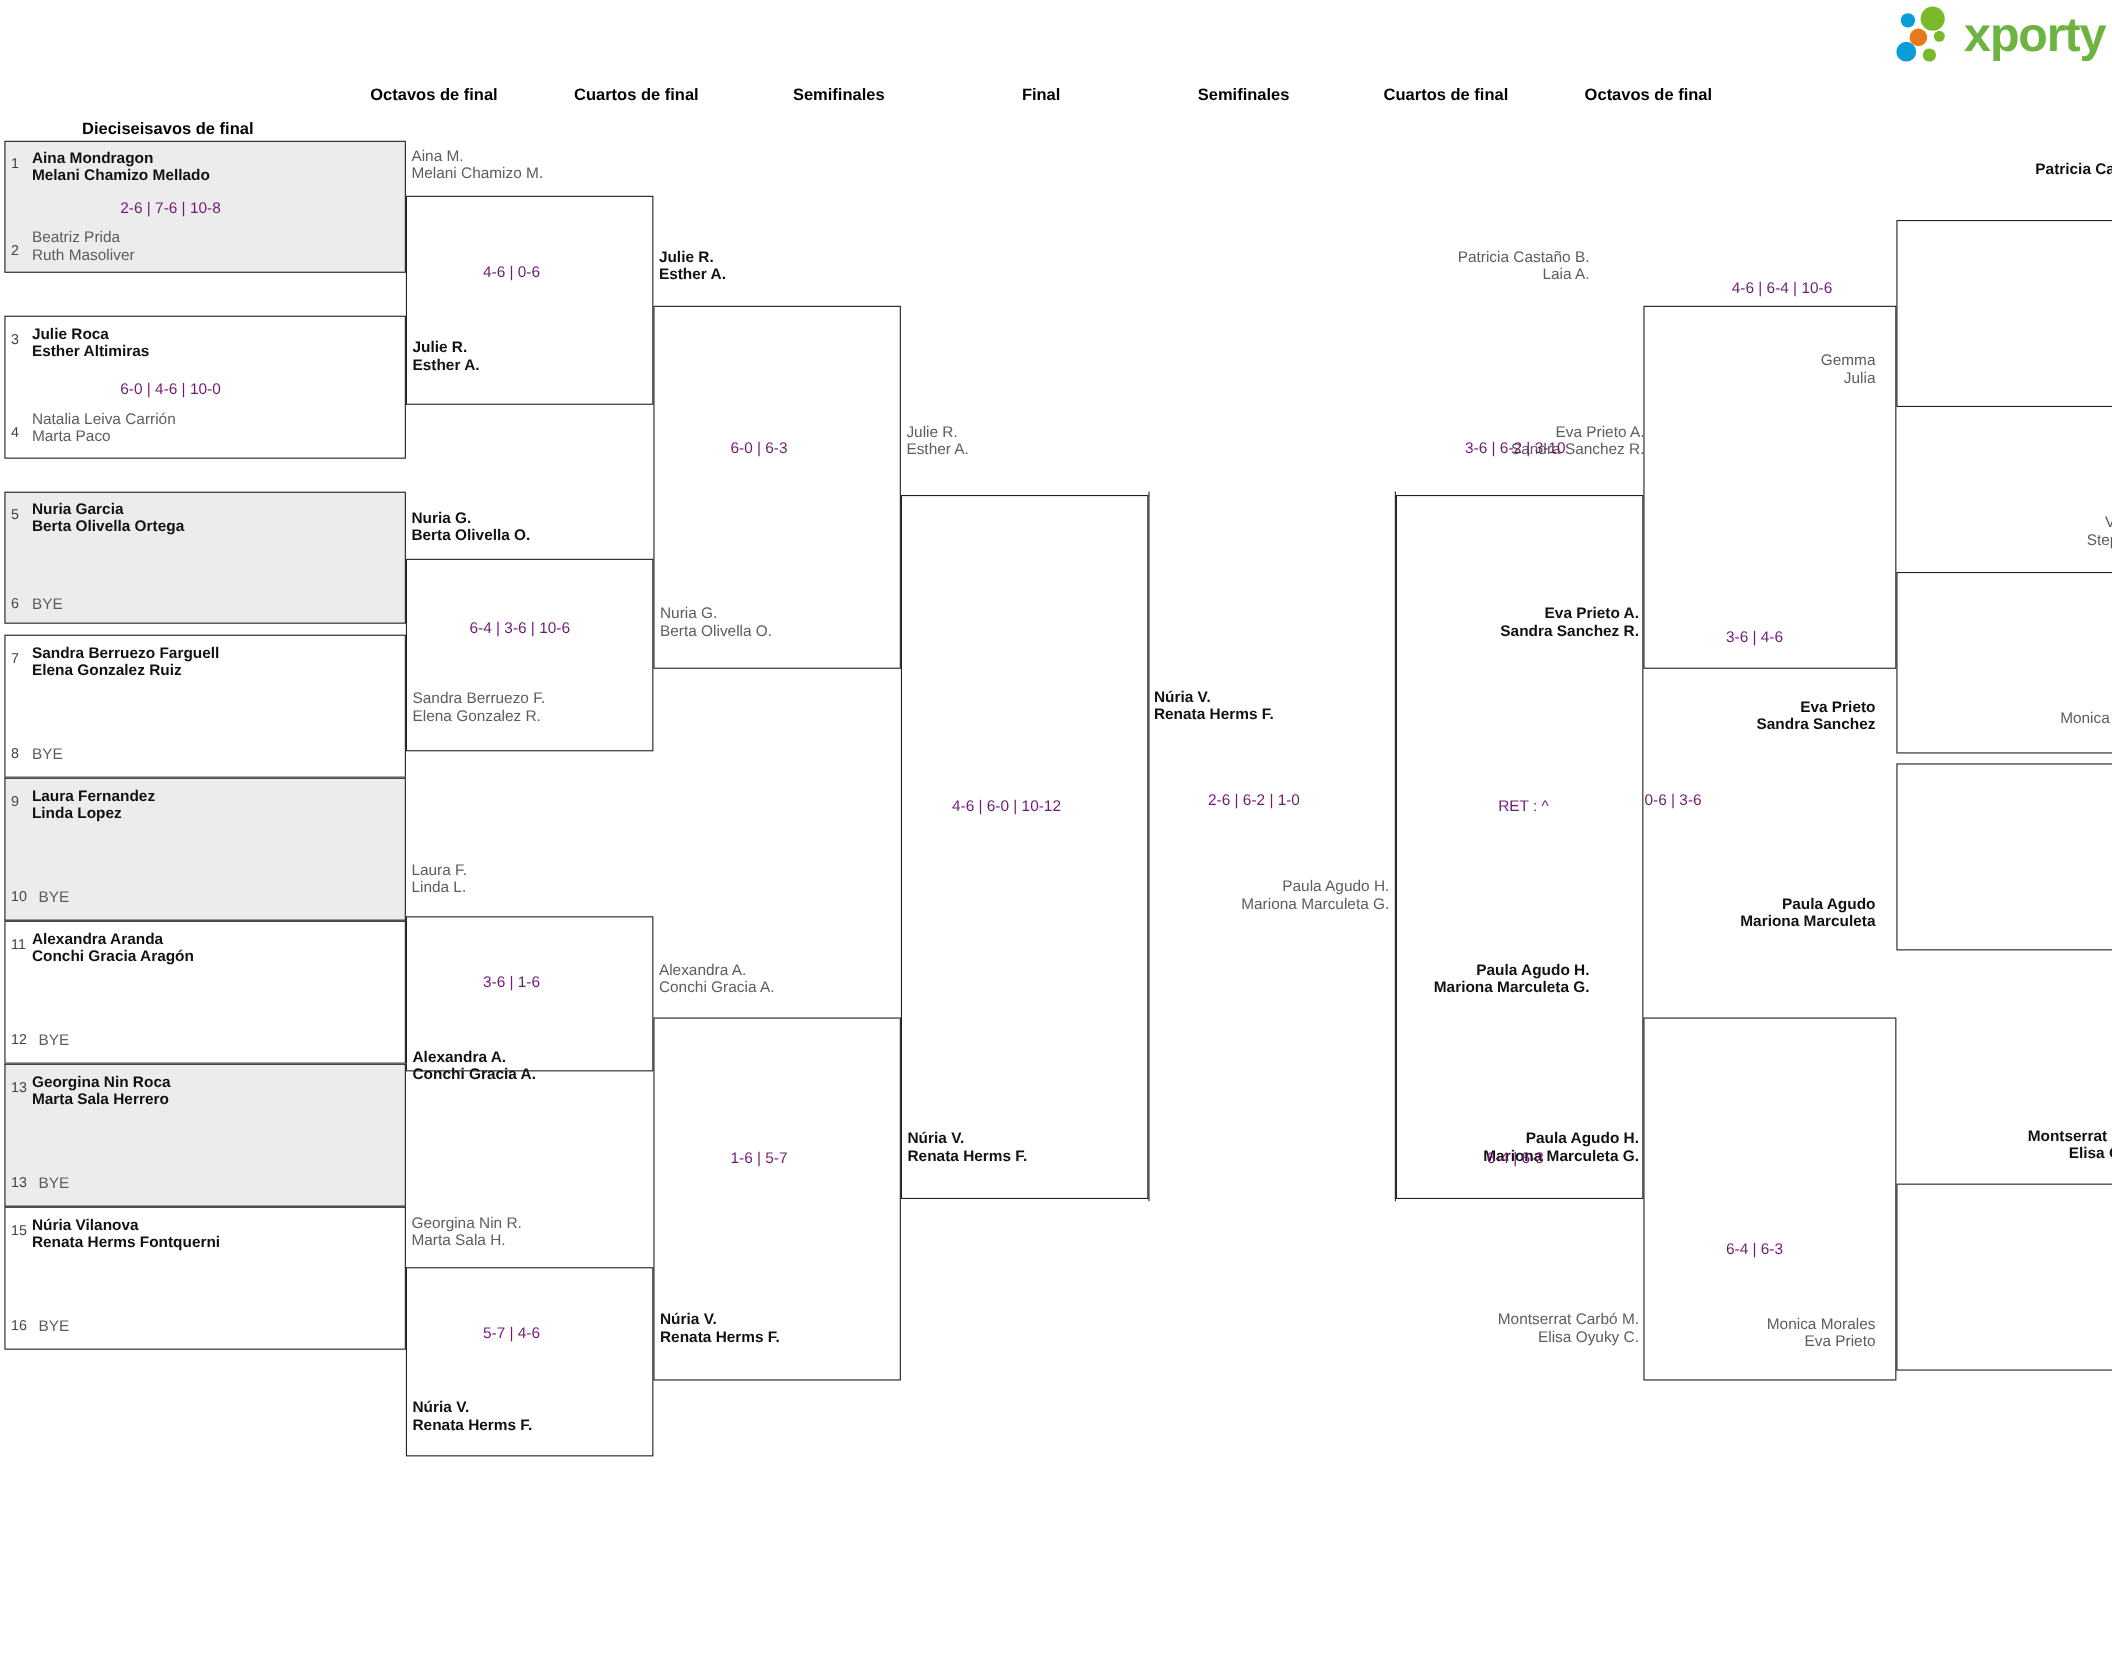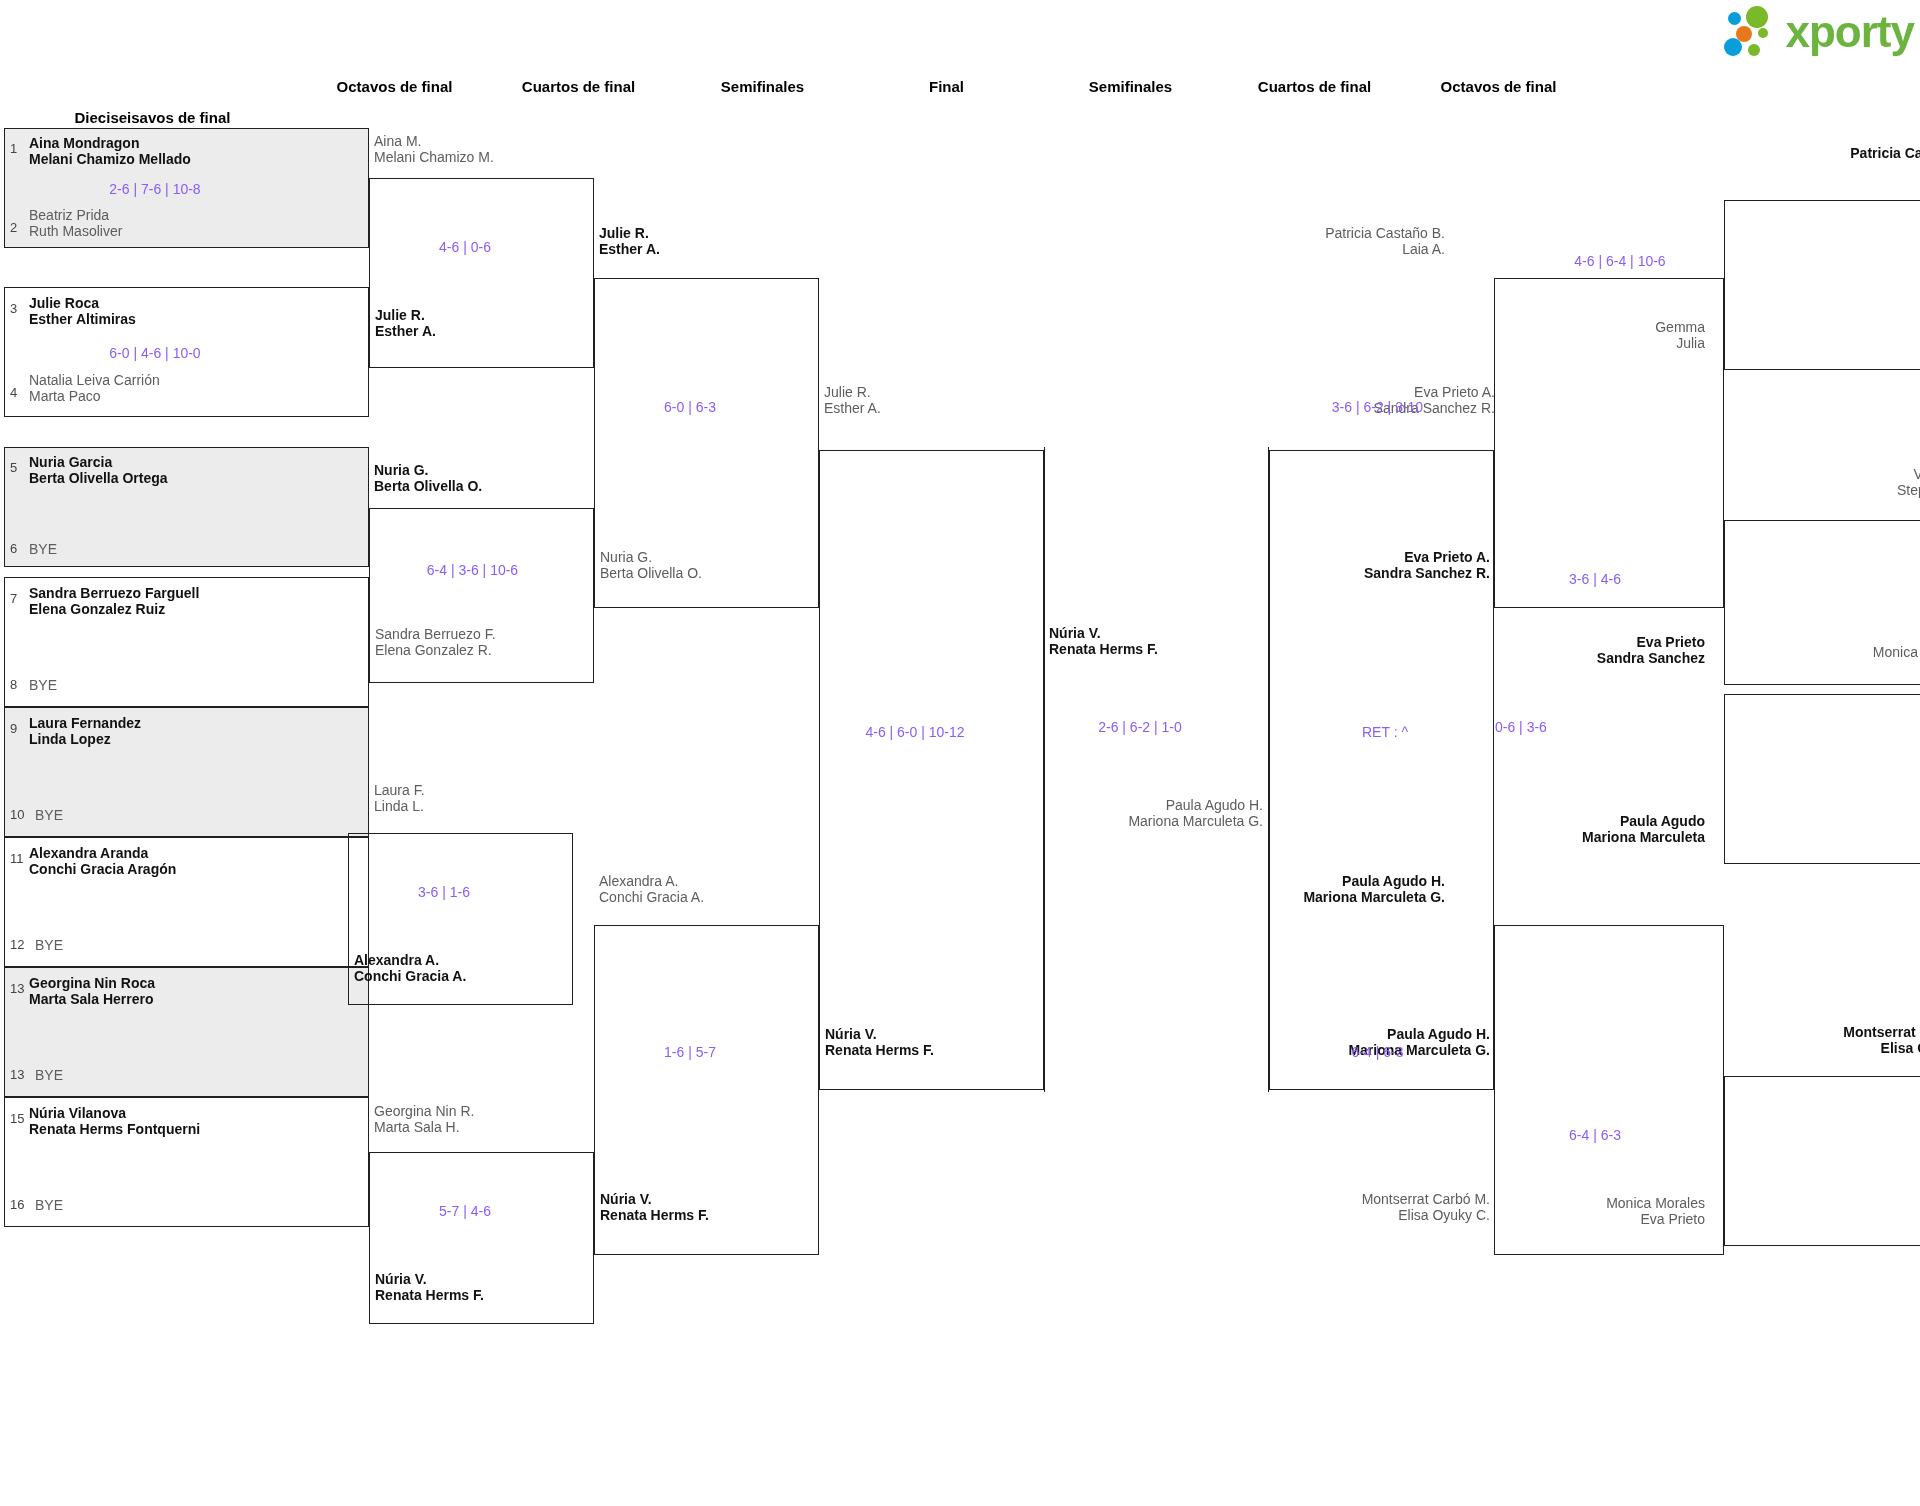--- a/index.html
+++ b/index.html
@@ -37,21 +37,21 @@
   .seed {
     position:absolute; font-size:13px; color:#444; line-height:14px;
   }
   .team {
     position:absolute; font-size:14px; line-height:16px; white-space:nowrap;
   }
   .team.win { font-weight:700; color:#111; }
   .team.lose { font-weight:400; color:#5d5d5d; }
   .team.bye { font-weight:400; color:#5d5d5d; font-size:14px; }
   .score {
-    position:absolute; font-size:14px; color:#8b5cf6; white-space:nowrap; line-height:16px;
+    position:absolute; font-size:14px; color:#701a75; white-space:nowrap; line-height:16px;
   }
   .ralign { text-align:right; }
 </style>
 </head>
 <body>
 
 <div id="header">
 
   <div id="logo">
     <div id="logo-dots">
@@ -166,21 +166,21 @@
 <div class="box" style="left:369px; top:508px; width:225px; height:175px;">
   <div class="score" style="left:0; top:53px; width:205px; text-align:center;">6-4 | 3-6 | 10-6</div>
   <div class="team lose" style="left:5px; top:117px;">Sandra Berruezo F.</div>
   <div class="team lose" style="left:5px; top:133px;">Elena Gonzalez R.</div>
 </div>
 
 <div style="position:absolute; left:369px; top:782px;">
   <div class="team lose" style="left:5px; top:0px;">Laura F.</div>
   <div class="team lose" style="left:5px; top:16px;">Linda L.</div>
 </div>
-<div class="box" style="left:348px; top:833px; width:225px; height:172px;">
+<div class="box" style="left:369px; top:833px; width:225px; height:141px;">
   <div class="score" style="left:0; top:50px; width:190px; text-align:center;">3-6 | 1-6</div>
   <div class="team win" style="left:5px; top:118px;">Alexandra A.</div>
   <div class="team win" style="left:5px; top:134px;">Conchi Gracia A.</div>
 </div>
 
 <div style="position:absolute; left:369px; top:1103px;">
   <div class="team lose" style="left:5px; top:0px;">Georgina Nin R.</div>
   <div class="team lose" style="left:5px; top:16px;">Marta Sala H.</div>
 </div>
 <div class="box" style="left:369px; top:1152px; width:225px; height:172px;">

